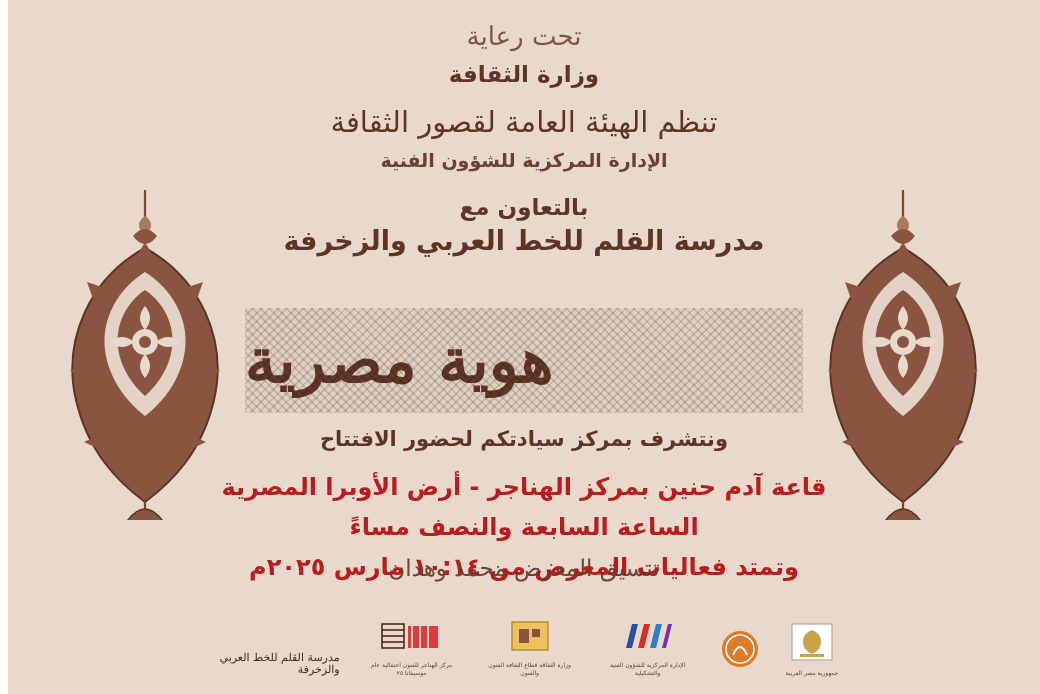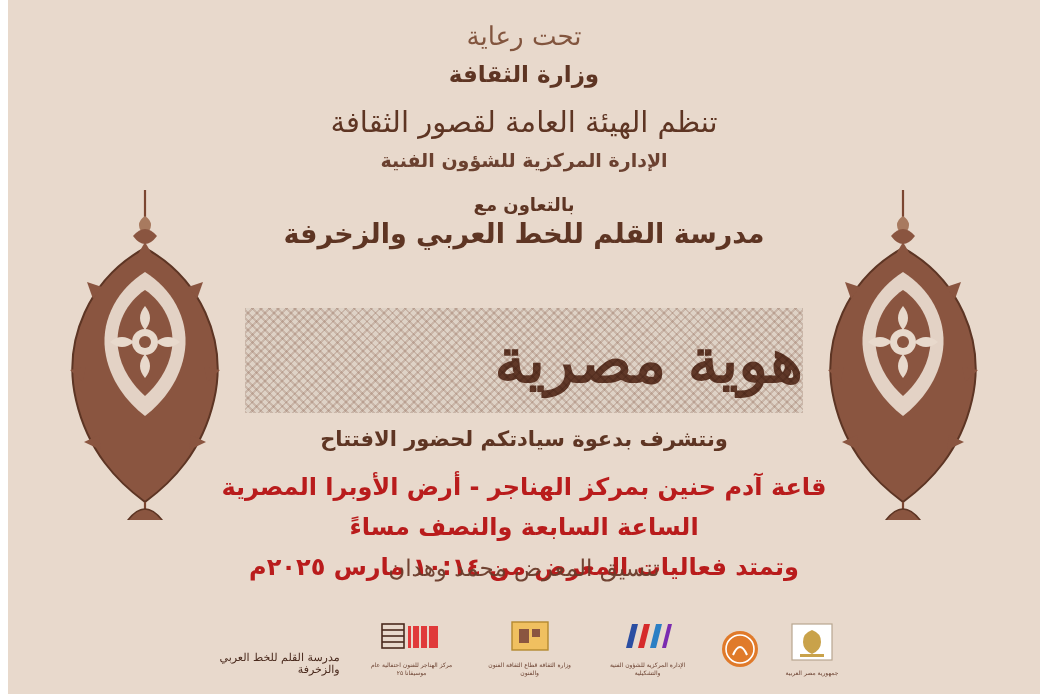--- a/index.html
+++ b/index.html
@@ -57,21 +57,21 @@
 
   .dept {
     font-size: 19px;
     color: #6b4130;
     line-height: 1.5;
     font-weight: 600;
   }
 
   .coop-label {
     margin-top: 18px;
-    font-size: 18px;
+    font-size: 23px;
     font-weight: bold;
     color: #5e3523;
     line-height: 1.3;
   }
 
   .coop-name {
     font-size: 27px;
     font-weight: bold;
     color: #5e3523;
     line-height: 1.3;
@@ -85,21 +85,21 @@
     transform: translateX(-50%);
     top: 308px;
     width: 558px;
     height: 105px;
     background-color: #ded2c6;
     background-image:
       repeating-linear-gradient(45deg, rgba(120,70,50,0.20) 0 2px, transparent 2px 6px),
       repeating-linear-gradient(-45deg, rgba(120,70,50,0.20) 0 2px, transparent 2px 6px);
     display: flex;
     align-items: center;
-    justify-content: flex-start;
+    justify-content: flex-end;
     z-index: 4;
   }
   .title-plaque .title-text {
     font-family: "DejaVu Serif", "Liberation Serif", serif;
     font-size: 62px;
     font-weight: bold;
     color: #6e4433;
     letter-spacing: 4px;
     text-shadow: 0 1px 0 rgba(255,255,255,0.35);
     mix-blend-mode: multiply;
@@ -296,21 +296,21 @@
     <div class="dept">الإدارة المركزية للشؤون الفنية</div>
     <div class="coop-label">بالتعاون مع</div>
     <div class="coop-name">مدرسة القلم للخط العربي والزخرفة</div>
   </div>
 
   <div class="title-plaque">
     <span class="title-text">هوية مصرية</span>
   </div>
 
   <div class="invite-block">
-    <div class="invite-line">ونتشرف بدعوة سيادتكم لحضور الافتتاح</div>
+    <div class="invite-line">ونتشرف بمركز سيادتكم لحضور الافتتاح</div>
     <div class="venue">قاعة آدم حنين بمركز الهناجر - أرض الأوبرا المصرية</div>
     <div class="venue">الساعة السابعة والنصف مساءً</div>
     <div class="venue">وتمتد فعاليات المعرض من ١٠:١٤ مارس ٢٠٢٥م</div>
   </div>
 
   <div class="signature">تنسيق المعرض محمد وهدان</div>
 
   <div class="logo-strip">
 
     <div class="logo">

